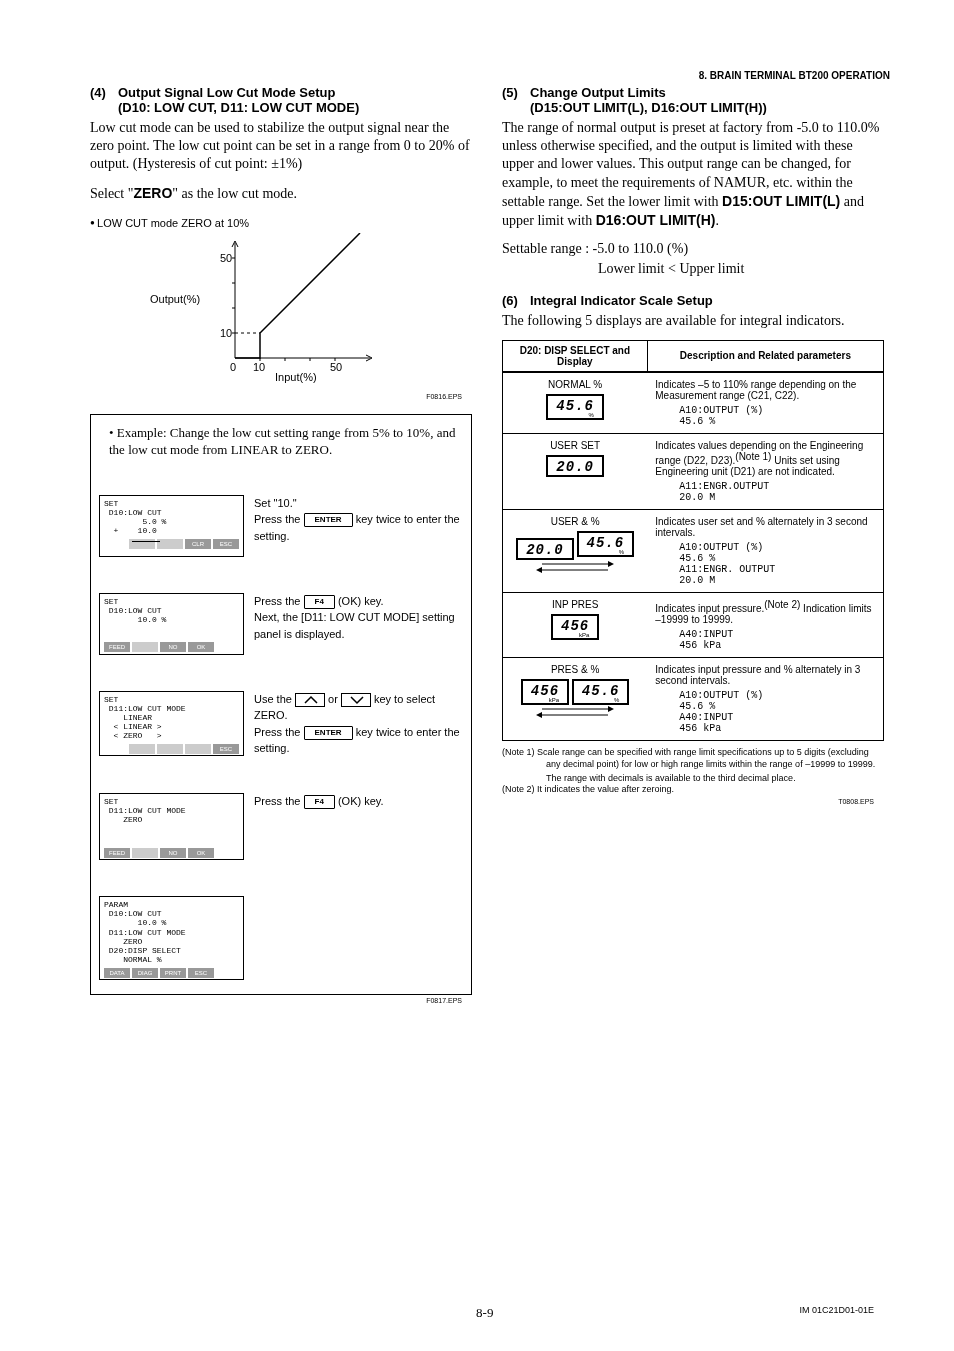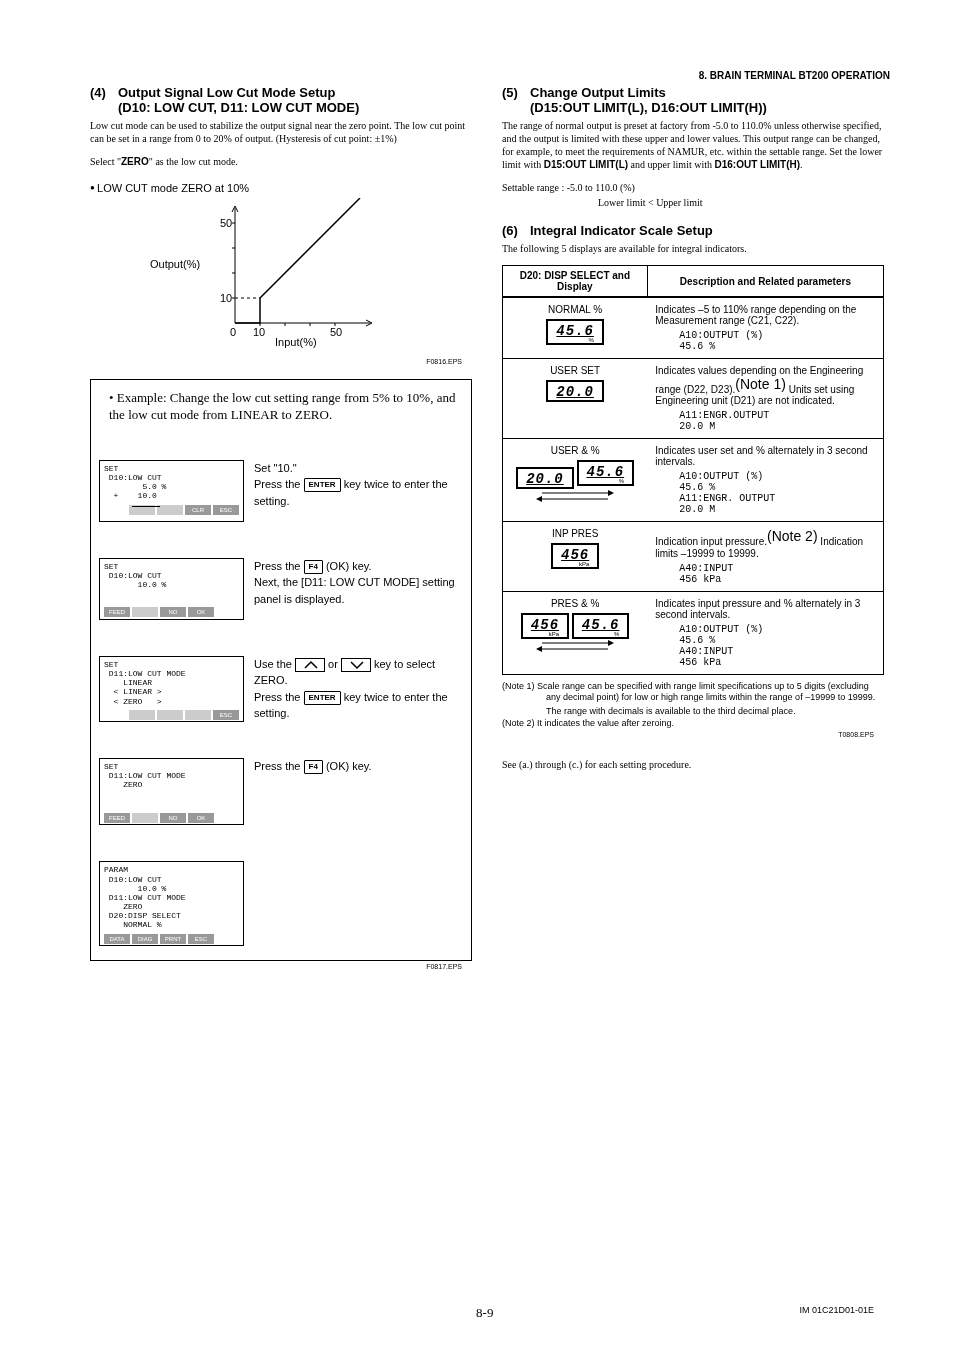--- a/index.html
+++ b/index.html
@@ -25,21 +25,21 @@
   .col { flex: 1; }
   .heading {
     font-family: Arial, Helvetica, sans-serif;
     font-weight: bold;
     font-size: 13px;
     margin-bottom: 4px;
     display: flex;
   }
   .heading .num { width: 28px; flex-shrink: 0; }
   .heading .txt { flex: 1; }
-  .bodytxt { font-size: 10px; line-height: 1.3; margin-bottom: 10px; }
+  .bodytxt { font-size: 14px; line-height: 1.3; margin-bottom: 10px; }
   .bold { font-weight: bold; }
   .sans { font-family: Arial, Helvetica, sans-serif; }
   .bullet-line { font-size: 11px; margin: 14px 0 4px 0; }
   .bullet-line::before { content: "● "; font-size: 8px; vertical-align: 2px; }
 
   
   .chart { margin-left: 60px; margin-bottom: 6px; }
   .epsref { font-size: 7px; font-family: Arial, sans-serif; text-align: right; padding-right: 10px; margin-top: 2px; }
 
   
@@ -52,53 +52,53 @@
     font-family: "Courier New", monospace; font-size: 8px;
     padding: 3px 4px 1px 4px; background: #fff; line-height: 1.15;
     margin-right: 10px; min-height: 62px; position: relative;
   }
   .screen .btns { display: flex; gap: 2px; margin-top: 4px; justify-content: flex-start; }
   .screen .btn { background: #999; color: #fff; width: 26px; height: 10px; font-size: 6px; text-align: center; line-height: 10px; font-family: Arial, sans-serif; }
   .screen .btns.right { justify-content: flex-end; }
   .btn.blank { background: #ccc; }
   .instr { font-size: 11px; line-height: 1.5; flex: 1; font-family: Arial, Helvetica, sans-serif; }
   .keycap {
-    display: inline-block; border: 1px solid #000; padding: 0 4px;
+    display: inline-block; border: 1px solid #000; padding: 0 10px;
     font-size: 8px; font-family: Arial, sans-serif; font-weight: bold;
     vertical-align: 1px; border-radius: 1px;
   }
   .arrowkey {
     display: inline-block; border: 1px solid #000; width: 30px; height: 14px;
     position: relative; vertical-align: middle;
   }
   .arrowkey svg { position: absolute; top: 1px; left: 7px; }
 
   
   .rtable { border: 1.5px solid #000; border-collapse: collapse; width: 100%; font-family: Arial, Helvetica, sans-serif; font-size: 10px; margin-top: 6px; }
   .rtable th { border: 1.5px solid #000; border-bottom-width: 2px; padding: 4px 6px; font-weight: bold; text-align: center; }
   .rtable td { border-top: 0.5px solid #000; padding: 6px 8px; vertical-align: top; }
   .rtable tr.group td { border-top: 1px solid #000; }
   .label-cell { text-align: center; width: 38%; }
   .mono { font-family: "Courier New", monospace; font-size: 10px; }
   .dispbox {
     display: inline-block; border: 2.5px double #000; padding: 2px 8px 0 8px;
-    font-family: Arial, sans-serif; margin-top: 4px; min-width: 44px; text-decoration: underline;
+    font-family: Arial, sans-serif; margin-top: 4px; min-width: 44px;
   }
   .seg { font-family: "Courier New", monospace; font-size: 14px; font-style: italic; letter-spacing: 1px; font-weight: bold; }
   .tiny { font-size: 6px; display: block; text-align: right; margin-top: -2px; margin-right: 0; }
   .arrows-between svg { vertical-align: middle; }
   .notes { font-family: Arial, Helvetica, sans-serif; font-size: 9px; line-height: 1.3; margin-top: 6px; }
   .notes .hang { padding-left: 44px; text-indent: -44px; margin-bottom: 2px; }
 
   .footer { position: absolute; bottom: 30px; left: 0; width: 100%; display: flex; justify-content: space-between; padding: 0 80px 0 90px; font-size: 11px; }
   .pagenum { text-align: center; flex: 1; font-family: "Times New Roman", serif; font-size: 13px; }
   .docnum { font-family: Arial, sans-serif; font-size: 9px; }
 
   .settable-indent { margin-left: 96px; }
-  .sup { font-size: 14px; vertical-align: super; text-align: center; }
+  .sup { font-size: 10px; vertical-align: super; text-align: center; }
 </style>
 </head>
 <body>
 
 <div class="topright sans">8.  BRAIN TERMINAL BT200 OPERATION</div>
 
 <div class="columns">
 
 <div class="col">
 
@@ -342,21 +342,21 @@
         <div class="mono" style="margin-left:24px">  20.0 M</div>
       </td>
     </tr>
 
     <tr class="group">
       <td class="label-cell">
         <div>INP PRES</div>
         <div class="dispbox"><span class="seg">456</span><span class="tiny">kPa</span></div>
       </td>
       <td>
-        <span>Indication input pressure.</span><span class="sup">(Note 2)</span><span> Indication limits –19999 to 19999.</span>
+        <span>Indicates input pressure.</span><span class="sup">(Note 2)</span><span> Indication limits –19999 to 19999.</span>
         <div class="mono" style="margin-top:4px;margin-left:24px">A40:INPUT</div>
         <div class="mono" style="margin-left:24px">  456 kPa</div>
       </td>
     </tr>
 
     <tr class="group">
       <td class="label-cell">
         <div>PRES &amp; %</div>
         <div>
           <span class="dispbox"><span class="seg">456</span><span class="tiny">kPa</span></span>
@@ -382,21 +382,20 @@
   </tbody>
       </table>
 
   <div class="notes">
     <div class="hang">(Note 1) Scale range can be specified with range limit specifications up to 5 digits (excluding any decimal point) for low or high range limits within the range of –19999 to 19999.</div>
     <div style="padding-left:44px">The range with decimals is available to the third decimal place.</div>
     <div class="hang">(Note 2) It indicates the value after zeroing.</div>
   </div>
   <div class="epsref">T0808.EPS</div>
 
-  <p class="bodytxt" style="margin-top:20px">See (a.) through (c.) for each setting procedure.</p>
 </div>
 </div>
 
 <div class="footer">
   <span style="width:80px"></span>
   <span class="pagenum">8-9</span>
   <span class="docnum">IM 01C21D01-01E</span>
 </div>
 
 </body></html>

